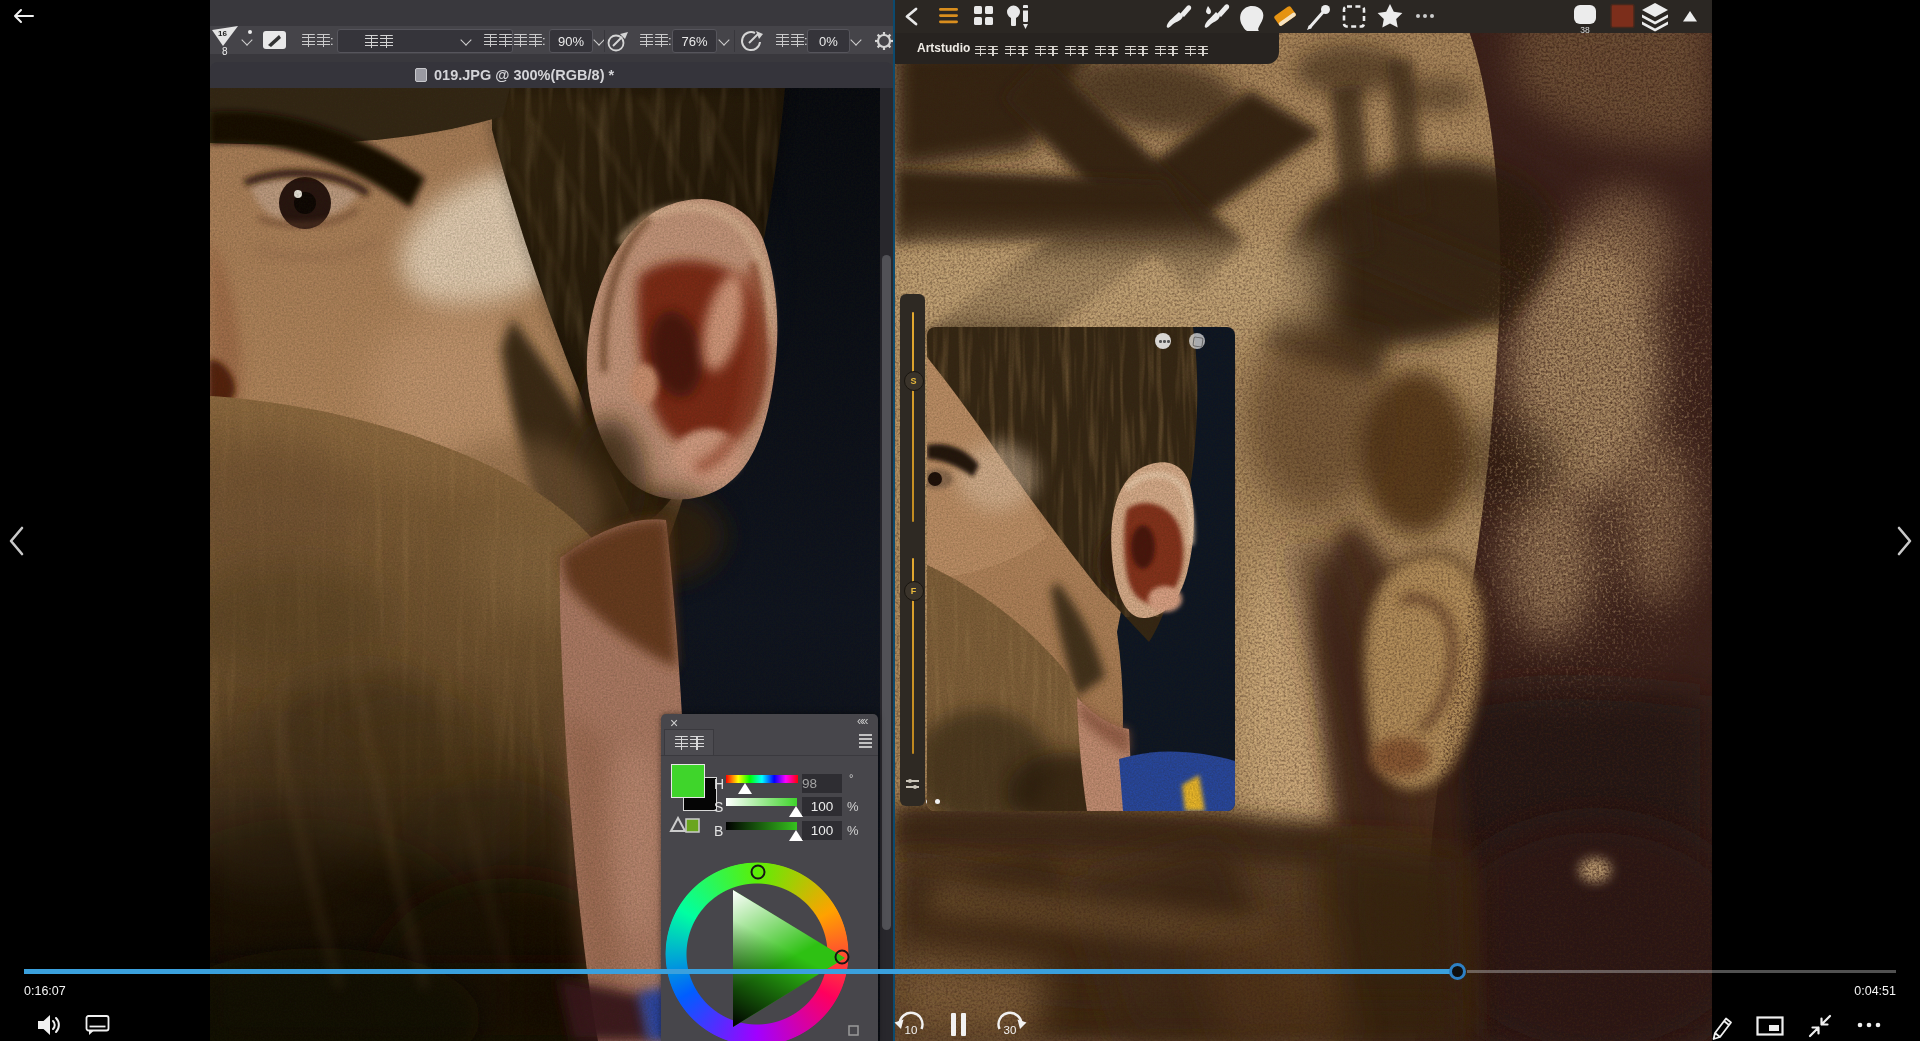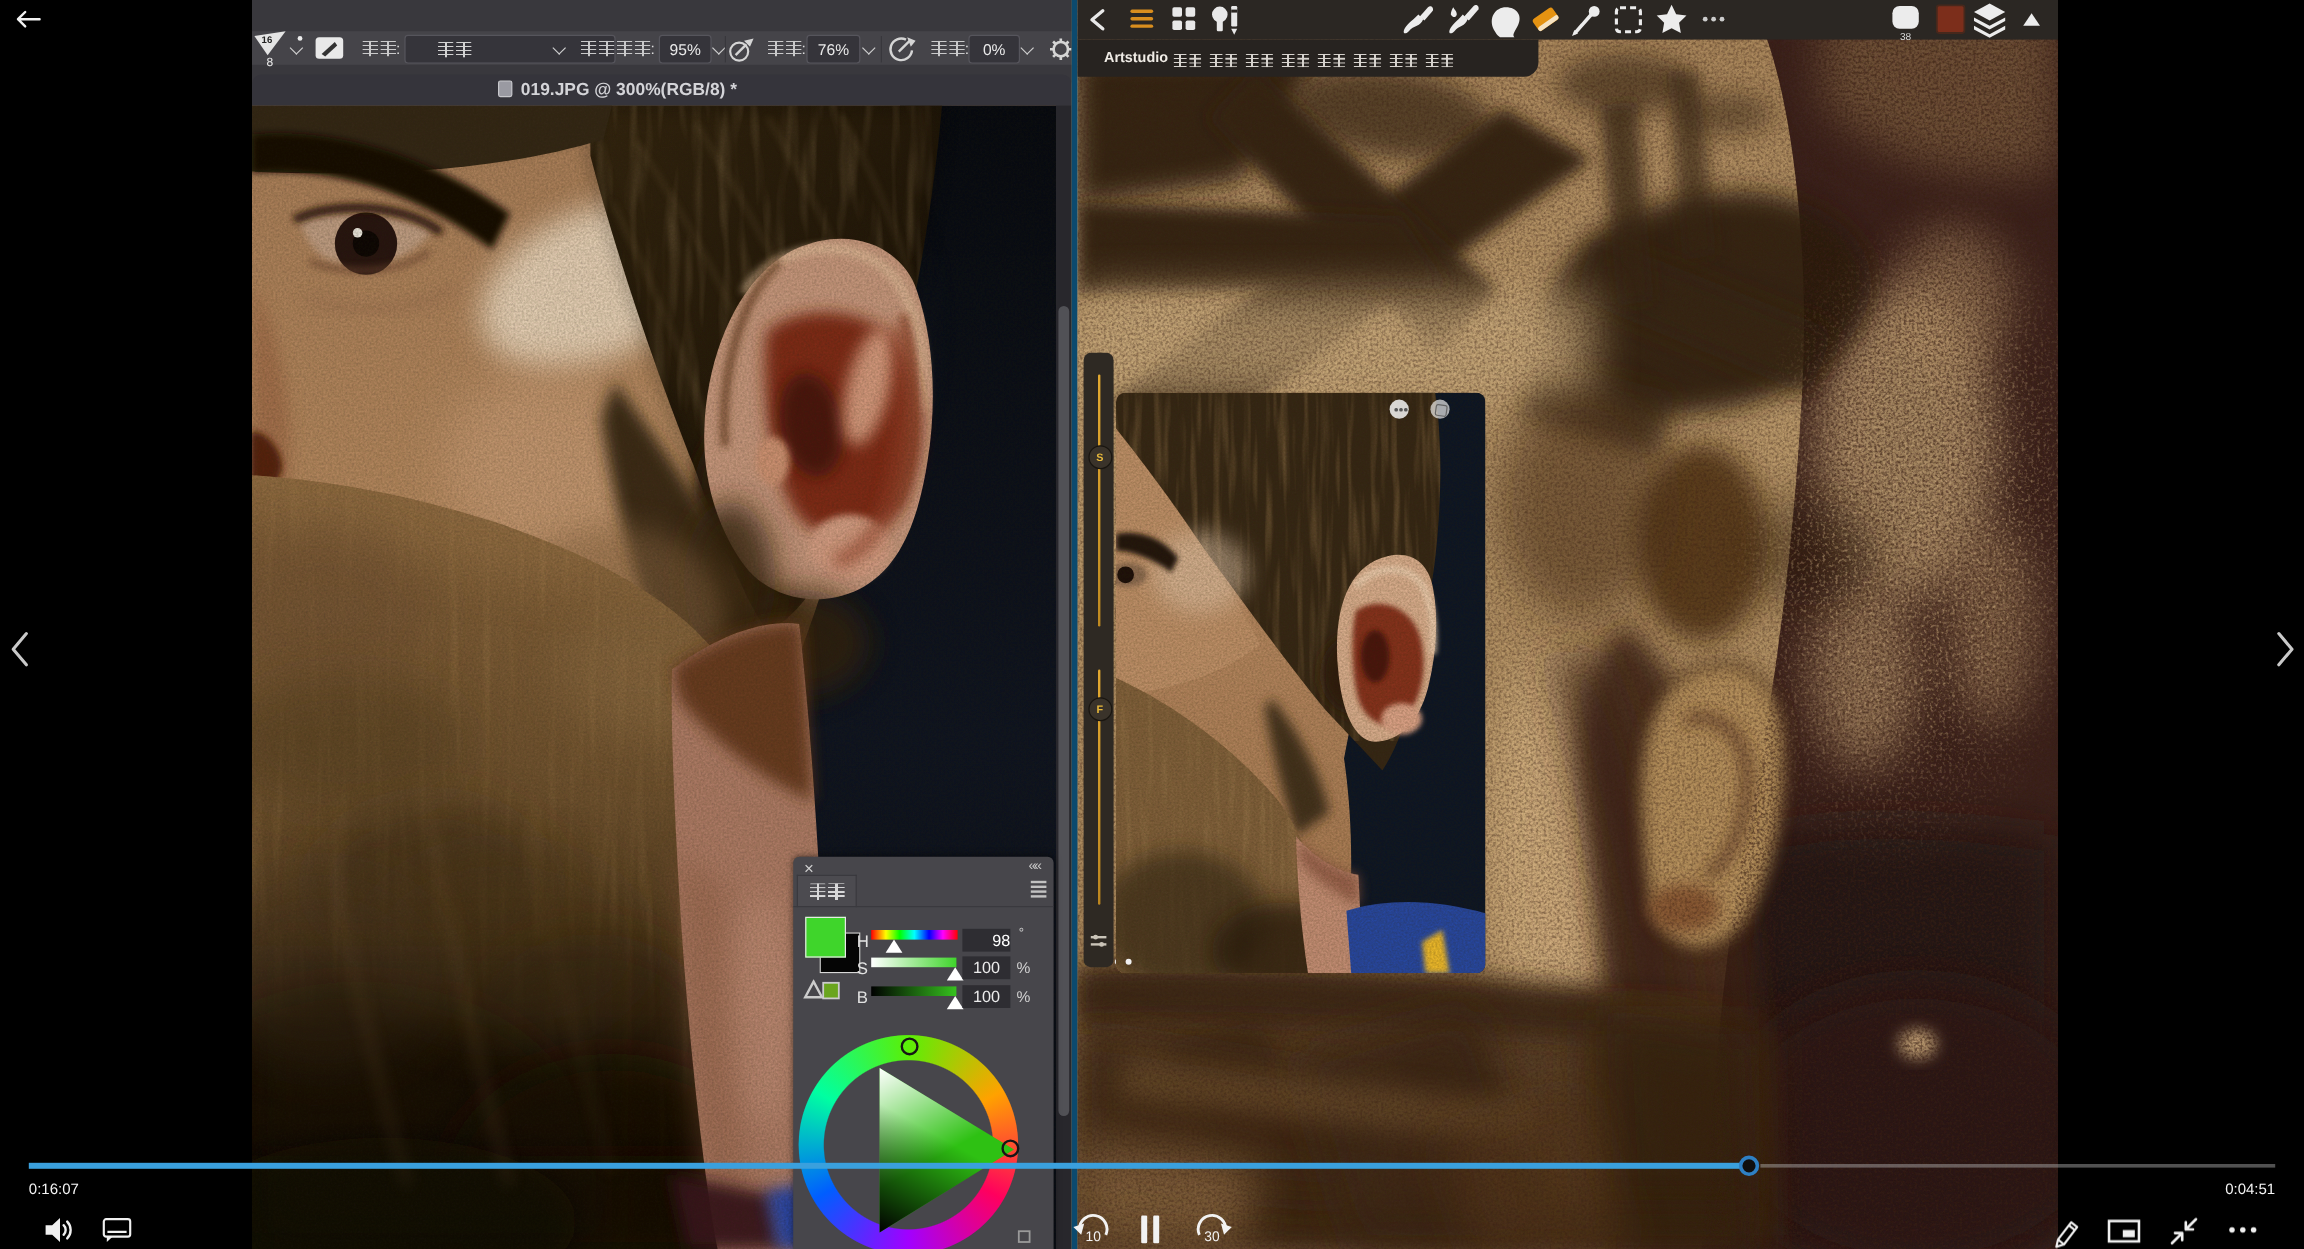--- a/index.html
+++ b/index.html
@@ -29,21 +29,21 @@
   <svg class="abs" style="left:53px;top:31px;" width="23" height="18">
       <path d="M5,14 L16,4 L18,7 L8,16 Z" fill="#333"></path>
     </svg>
   <div class="abs" style="left:92px;top:33px;color:#dddddd;font-size:13px;"><span class="zh"></span><span class="zh"></span>:</div>
   <div class="fld" style="left:127px;top:29px;width:147px;height:22px;justify-content:flex-start;padding-left:27px;">
       <span class="zh"></span>
       <span class="zh"></span>
     </div>
   <span class="chev" style="position:absolute;left:252px;top:36px;"></span>
   <div class="abs" style="left:274px;top:33px;color:#dddddd;font-size:13px;"><span class="zh"></span><span class="zh"></span><span class="zh"></span><span class="zh"></span>:</div>
-  <div class="fld" style="left:339px;top:29px;width:42px;height:22px;">95%</div>
+  <div class="fld" style="left:339px;top:29px;width:42px;height:22px;">90%</div>
   <span class="chev" style="position:absolute;left:385px;top:36px;"></span>
   <div class="sep" style="left:394px;"></div>
   <svg class="abs" style="left:396px;top:29px;" width="26" height="24">
       <circle cx="10" cy="14" r="7.5" stroke="#d5d5d5" stroke-width="1.8" fill="none"></circle>
       <path d="M7,17 L16,8" stroke="#d5d5d5" stroke-width="2"></path>
       <path d="M14,5 L22,3 L19,10 Z" fill="#d5d5d5"></path>
     </svg>
   <div class="abs" style="left:430px;top:33px;color:#dddddd;font-size:13px;"><span class="zh"></span><span class="zh"></span>:</div>
   <div class="fld" style="left:462px;top:29px;width:43px;height:22px;">76%</div>
   <span class="chev" style="position:absolute;left:510px;top:36px;"></span>
@@ -238,21 +238,21 @@
       </div>
     <div class="abs" style="left:0;top:41px;width:217px;height:1px;background:#3a393e;"></div>
     <div class="abs" style="left:198px;top:20px;width:13px;height:2px;background:#c2c2c2;box-shadow:0 4px 0 #c2c2c2,0 8px 0 #c2c2c2,0 12px 0 #c2c2c2;"></div>
 
     <div class="abs" style="left:22px;top:63px;width:32px;height:32px;background:#050505;border:1.5px solid #d8d8d8;"></div>
     <div class="abs" style="left:10px;top:50px;width:32px;height:32px;background:#3fd52b;border:1.5px solid #e8e8e8;"></div>
 
     <div class="abs" style="left:53px;top:62px;color:#e2e2e2;font-size:14px;">H</div>
     <div class="abs" style="left:65px;top:61px;width:72px;height:8px;background:linear-gradient(to right,#f00,#ff0 17%,#0f0 33%,#0ff 50%,#00f 67%,#f0f 83%,#f00);"></div>
     <div class="abs" style="left:77px;top:69px;width:0;height:0;border-left:7px solid transparent;border-right:7px solid transparent;border-bottom:11px solid #fff;"></div>
-    <div class="abs" style="left:141px;top:60px;width:40px;height:19px;background:#2e2d32;color:#ffffff;font-size:13.5px;text-align:right;line-height:19px;">98</div>
+    <div class="abs" style="left:141px;top:60px;width:40px;height:19px;background:#2e2d32;color:#a3a3a3;font-size:13.5px;text-align:left;line-height:19px;">98</div>
     <div class="abs" style="left:188px;top:58px;color:#d0d0d0;font-size:11px;">°</div>
 
     <div class="abs" style="left:53px;top:85px;color:#e2e2e2;font-size:14px;">S</div>
     <div class="abs" style="left:65px;top:84px;width:71px;height:8px;background:linear-gradient(to right,#fff,#3fd52b);"></div>
     <div class="abs" style="left:128px;top:92px;width:0;height:0;border-left:7px solid transparent;border-right:7px solid transparent;border-bottom:11px solid #fff;"></div>
     <div class="abs" style="left:141px;top:83px;width:40px;height:19px;background:#2e2d32;color:#ececec;font-size:13.5px;text-align:center;line-height:19px;">100</div>
     <div class="abs" style="left:186px;top:85px;color:#d0d0d0;font-size:13px;">%</div>
 
     <div class="abs" style="left:53px;top:109px;color:#e2e2e2;font-size:14px;">B</div>
     <div class="abs" style="left:65px;top:108px;width:71px;height:8px;background:linear-gradient(to right,#000,#36c21e);"></div>
@@ -279,21 +279,21 @@
       <polygon points="72,176 184,244 72,313" fill="#2ec113"></polygon>
       <polygon points="72,176 184,244 72,313" fill="url(#twh)"></polygon>
       <polygon points="72,176 184,244 72,313" fill="url(#tbk)"></polygon>
       <circle cx="97" cy="158" r="6.5" fill="none" stroke="#161616" stroke-width="2"></circle>
       <circle cx="181" cy="243" r="6.5" fill="none" stroke="#161616" stroke-width="2"></circle>
       <rect x="188" y="312" width="9" height="9" fill="none" stroke="#9a9a9a" stroke-width="1.5"></rect>
     </svg>
   </div>
 </div>
 
-<div class="abs" style="left:893px;top:0;width:817px;height:1041px;background:#b59468;border-left:5px solid #0c4a6e;box-sizing:border-box;">
+<div class="abs" style="left:893px;top:0;width:817px;height:1041px;background:#b59468;border-left:2px solid #0c4a6e;box-sizing:border-box;">
   <div id="paintwrap" class="abs" style="left:0;top:0;width:817px;height:1041px;">
   <svg width="817" height="1041" viewBox="0 0 817 1041">
   <defs>
     <filter id="pb6" x="-40%" y="-40%" width="180%" height="180%">
             <feGaussianBlur stdDeviation="6"></feGaussianBlur>
           </filter>
     <filter id="pb10" x="-50%" y="-50%" width="200%" height="200%">
             <feGaussianBlur stdDeviation="10"></feGaussianBlur>
           </filter>
     <filter id="pb18" x="-60%" y="-60%" width="220%" height="220%">

